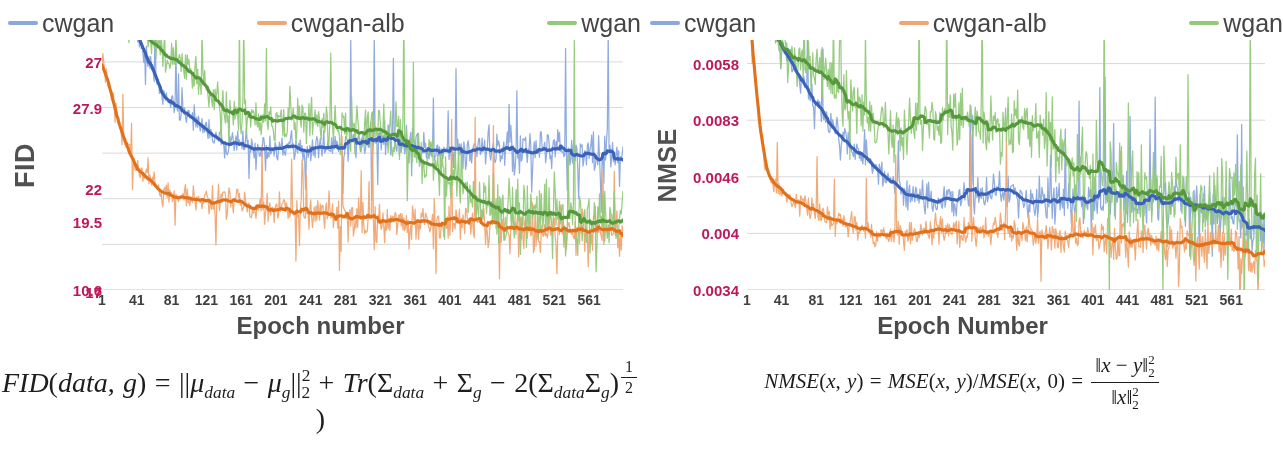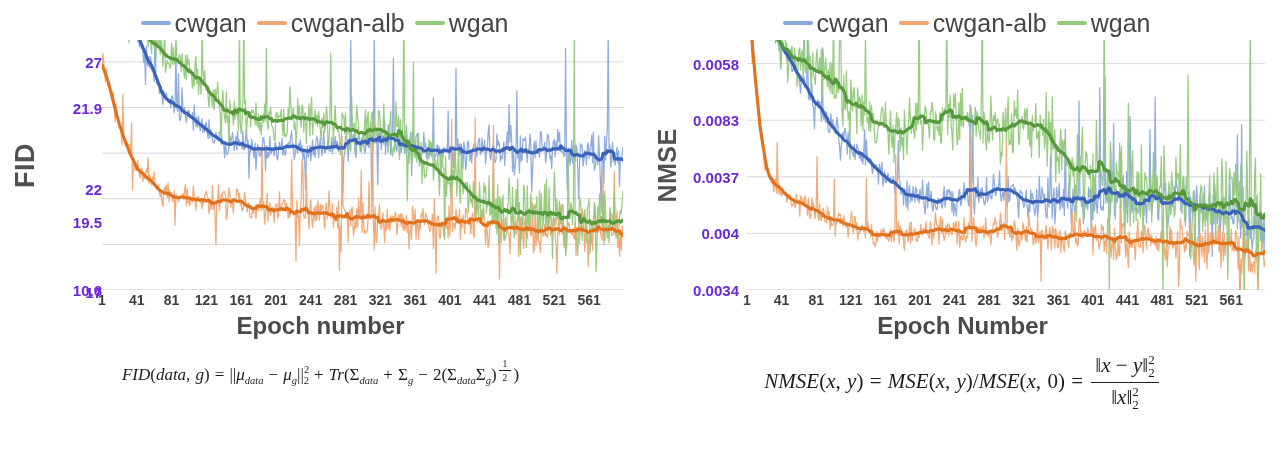--- a/index.html
+++ b/index.html
@@ -7,36 +7,36 @@
   body{width:1283px;height:454px;overflow:hidden;
        font-family:"Liberation Sans",sans-serif;color:#404040;}
   .figure{position:relative;width:1283px;height:454px;}
 
   .panel{position:absolute;top:0;height:454px;width:641px;}
   .panel-left{left:0;}
   .panel-right{left:642px;}
 
   
   .legend{position:absolute;left:0;right:0;top:6px;height:34px;
-          display:flex;align-items:center;justify-content:center;gap:10px;padding-left:8px;}
+          display:flex;align-items:center;justify-content:space-between;gap:26px;padding-left:8px;}
   .legend-item{display:flex;align-items:center;gap:4px;}
   .legend-swatch{display:block;width:30px;height:4px;border-radius:2px;}
   .legend-label{font-size:25px;line-height:25px;color:#454545;
                 font-family:"Liberation Sans",sans-serif;}
 
   
   .chart{position:absolute;left:0;top:40px;width:641px;height:250px;}
   .ylabel{position:absolute;left:8px;top:0;width:34px;height:250px;
           display:flex;align-items:center;justify-content:center;}
   .ylabel span{display:block;transform:rotate(-90deg);white-space:nowrap;
                font-size:27px;font-weight:bold;color:#505050;letter-spacing:.5px;}
   .ylabel.small span{font-size:25px;}
 
   .ytick{position:absolute;right:0;transform:translateY(-50%);
-         font-size:15px;font-weight:bold;color:#6d28d9;white-space:nowrap;
+         font-size:15px;font-weight:bold;color:#be185d;white-space:nowrap;
          text-align:left;}
   .yticks{position:absolute;top:0;height:250px;width:72px;}
   .yticks.left{left:30px;}
   .yticks.right{left:25px;}
 
   .plot{position:absolute;top:0;height:250px;overflow:hidden;background:#fff;}
   .plot svg{display:block;}
 
   .xaxis{position:absolute;height:24px;}
   .xtick{position:absolute;transform:translateX(-50%);font-size:14px;
@@ -79,21 +79,21 @@
         <span class="legend-label">wgan</span>
       </div>
     </div>
 
     <div class="chart">
       <div class="ylabel">
         <span>FID</span>
       </div>
       <div class="yticks left">
           <div class="ytick" style="top: 21.8978px;">27</div>
-          <div class="ytick" style="top: 67.5182px;">21.9</div>
+          <div class="ytick" style="top: 67.5182px;">27.9</div>
           <div class="ytick" style="top: 113.139px; margin-top: 36px;">22</div>
           <div class="ytick" style="top: 158.759px; margin-top: 23px;">19.5</div>
           <div class="ytick" style="top: 220px; margin-top: 32px;">17</div>
           <div class="ytick" style="top: 250px;">10.6</div>
         </div>
       <div class="plot" style="left:102px;width:521px;">
           <svg width="521" height="250" viewBox="0 0 521 250">
             <g>
               <line x1="0" x2="521" y1="21.897810218978094" y2="21.897810218978094" stroke="#d9d9d9" stroke-width="1"></line>
               <line x1="0" x2="521" y1="67.51824817518249" y2="67.51824817518249" stroke="#d9d9d9" stroke-width="1"></line>
@@ -124,21 +124,21 @@
         <div class="xtick" style="left: 278.331px;">321</div>
         <div class="xtick" style="left: 313.122px;">361</div>
         <div class="xtick" style="left: 347.913px;">401</div>
         <div class="xtick" style="left: 382.705px;">441</div>
         <div class="xtick" style="left: 417.496px;">481</div>
         <div class="xtick" style="left: 452.287px;">521</div>
         <div class="xtick" style="left: 487.078px;">561</div>
       </div>
     <div class="xlabel" style="top:312px;">Epoch number</div>
 
-    <div class="formula" style="top:358px;font-size:17px;">
+    <div class="formula" style="top:358px;font-size:28px;">
       <span class="mi">FID</span><span class="mup">(</span><span class="mi">data</span><span class="mup">,</span><span class="sp"></span><span class="mi">g</span><span class="mup">)</span><span class="sp"></span>=<span class="sp"></span><span class="mup">||</span><span class="mi">μ</span><sub class="fi">data</sub><span class="sp"></span>−<span class="sp"></span><span class="mi">μ</span><sub class="fi">g</sub><span class="mup">||</span><sup class="f">2</sup><sub class="f" style="margin-left:-0.52em;">2</sub><span class="sp"></span>+<span class="sp"></span><span class="mi">Tr</span><span class="mup">(</span>Σ<sub class="fi">data</sub><span class="sp"></span>+<span class="sp"></span>Σ<sub class="fi">g</sub><span class="sp"></span>−<span class="sp"></span><span class="mup">2(</span>Σ<sub class="fi">data</sub>Σ<sub class="fi">g</sub><span class="mup">)</span><sup class="f"><span class="frac" style="font-size:.92em;"><span class="num">1</span><span class="den">2</span></span></sup><span class="mup">)</span>
     </div>
   </div>
 
   <div class="panel panel-right">
 
     <div class="legend">
       <div class="legend-item">
         <span class="legend-swatch" style="background: rgb(138, 168, 220);"></span>
         <span class="legend-label">cwgan</span>
@@ -153,21 +153,21 @@
       </div>
     </div>
 
     <div class="chart">
       <div class="ylabel small">
         <span>NMSE</span>
       </div>
       <div class="yticks right">
           <div class="ytick" style="top: 23.5849px;">0.0058</div>
           <div class="ytick" style="top: 80.1887px;">0.0083</div>
-          <div class="ytick" style="top: 136.792px;">0.0037</div>
+          <div class="ytick" style="top: 136.792px;">0.0046</div>
           <div class="ytick" style="top: 193.396px;">0.004</div>
           <div class="ytick" style="top: 250px; margin-left: 28px;">0.0034</div>
         </div>
       <div class="plot" style="left:105px;width:518px;">
           <svg width="518" height="250" viewBox="0 0 518 250">
             <g>
               <line x1="0" x2="518" y1="23.584905660377387" y2="23.584905660377387" stroke="#d9d9d9" stroke-width="1"></line>
               <line x1="0" x2="518" y1="80.18867924528303" y2="80.18867924528303" stroke="#d9d9d9" stroke-width="1"></line>
               <line x1="0" x2="518" y1="136.79245283018867" y2="136.79245283018867" stroke="#d9d9d9" stroke-width="1"></line>
               <line x1="0" x2="518" y1="193.3962264150943" y2="193.3962264150943" stroke="#d9d9d9" stroke-width="1"></line>

